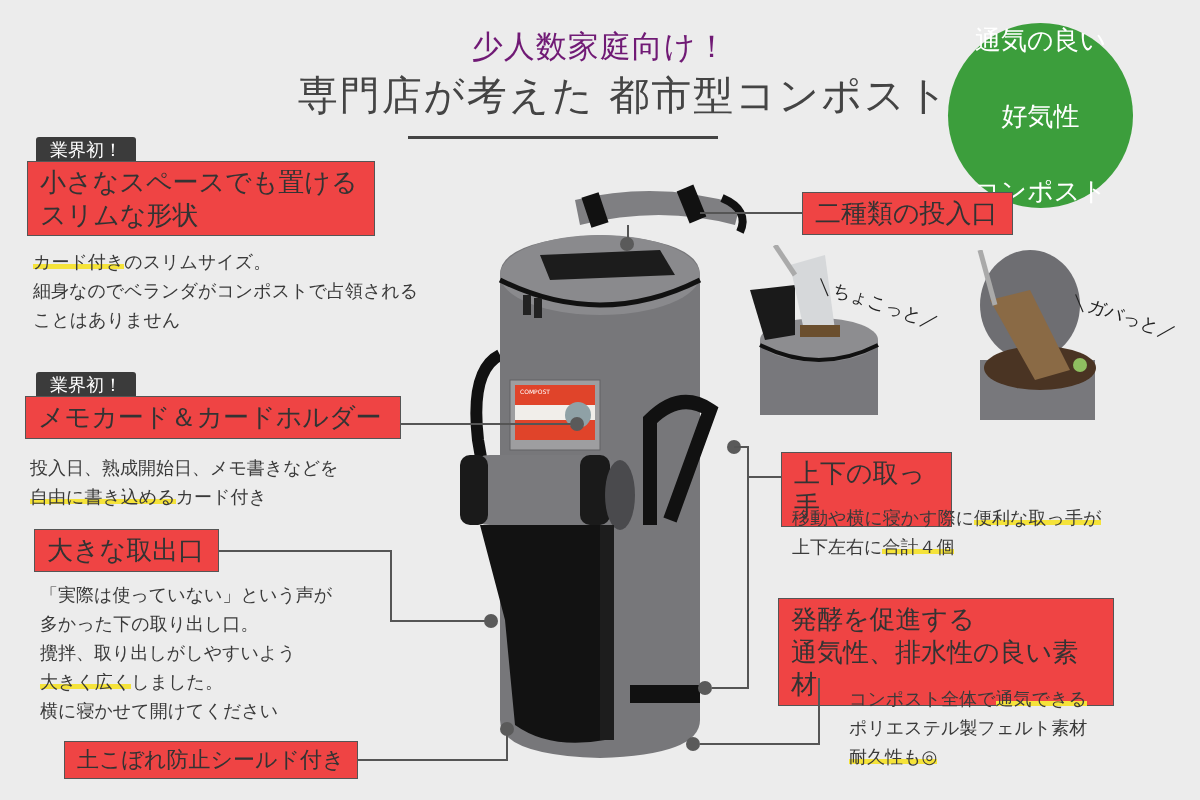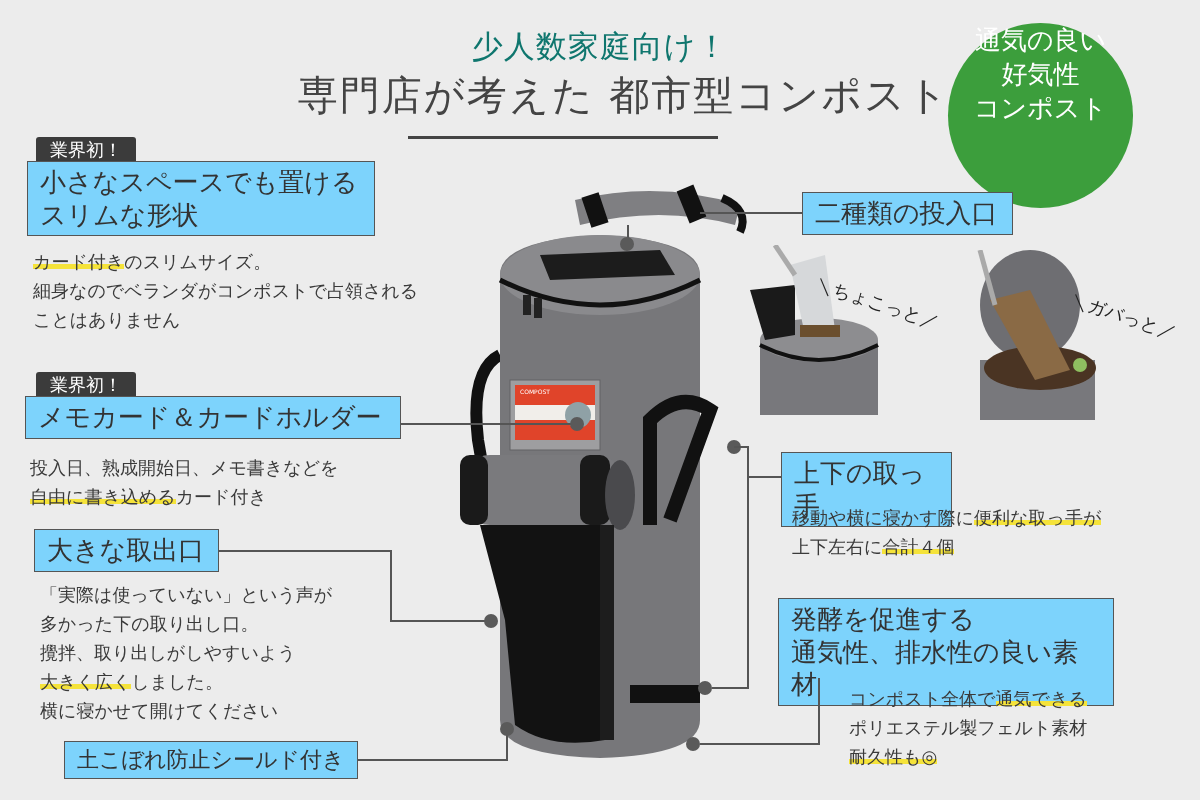--- a/index.html
+++ b/index.html
@@ -9,44 +9,44 @@
     font-family: "DejaVu Sans", "Liberation Sans", sans-serif;
     color: #333;
     position: relative;
   }
   .abs { position: absolute; }
 
   
   .header-sub {
     left: 250px; top: 26px; width: 700px; text-align: center;
     font-family: "DejaVu Serif", "Liberation Serif", serif;
-    font-size: 31px; color: #0f766e; letter-spacing: 1px;
+    font-size: 31px; color: #701a75; letter-spacing: 1px;
   }
   .header-main {
     left: 250px; top: 68px; width: 700px; text-align: right;
     font-family: "DejaVu Serif", "Liberation Serif", serif;
     font-size: 40px; color: #444; letter-spacing: 2px;
   }
   .header-rule { left: 408px; top: 136px; width: 310px; height: 3px; background: #444; }
 
   
   .badge-circle {
     left: 948px; top: 23px; width: 185px; height: 185px; border-radius: 50%;
     background: #3c9e3c; color: #fff; display: flex; flex-direction: column;
-    align-items: center; justify-content: flex-start; text-align: center;
+    align-items: center; justify-content: space-between; text-align: center;
     font-size: 26px; line-height: 34px;
   }
 
   
   .tag {
     background: #3b3b3b; color: #fff; font-size: 18px; line-height: 24px;
     padding: 1px 14px; border-radius: 3px 3px 0 0;
   }
   .label-box {
-    background: #7dd3fc; border: 1.5px solid #555; color: #333;
+    background: #ef4444; border: 1.5px solid #555; color: #333;
     padding: 4px 12px; line-height: 1.25;
   }
   .desc { font-size: 18px; line-height: 29px; color: #3a3a3a; }
   .hl { background: linear-gradient(transparent 62%, #f5e33a 62%, #f5e33a 88%, transparent 88%); }
 
   
   .line { background: #555; }
   .dot { width: 14px; height: 14px; border-radius: 50%; background: #5a5a5a; }
   .photo-text {
     font-family: "DejaVu Sans", sans-serif; font-size: 18px; color: #222;

